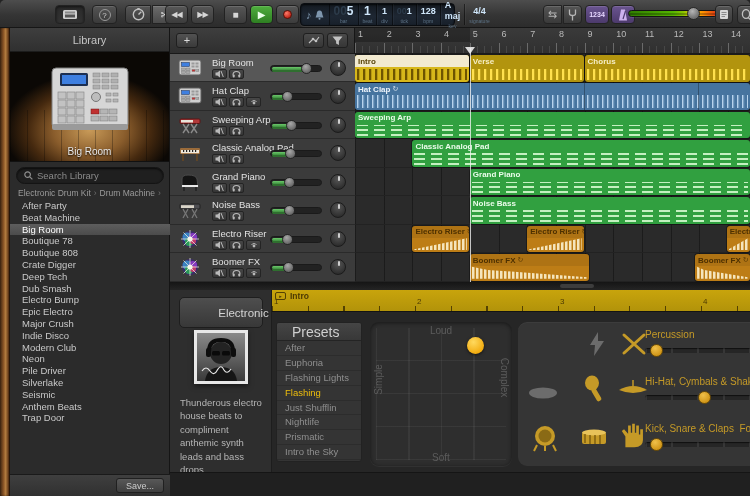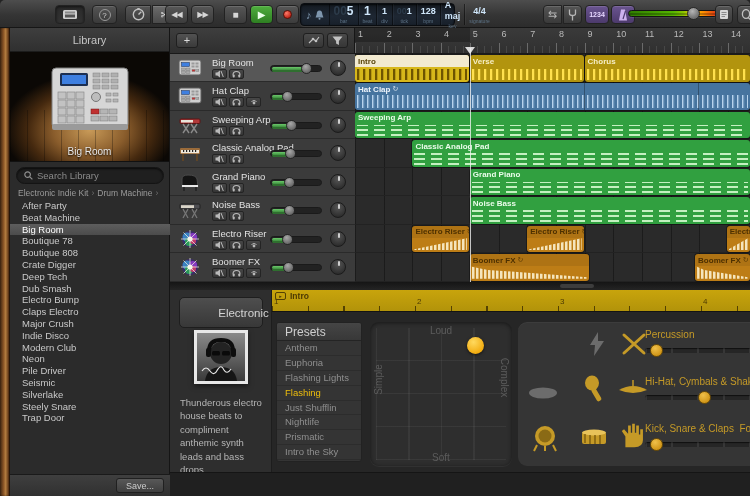--- a/index.html
+++ b/index.html
@@ -166,21 +166,21 @@
     background:repeating-linear-gradient(90deg, rgba(60,45,0,.8) 0 1px, transparent 1px 35.75px); }
   #mini-ruler .rname { position:absolute; left:18px; top:1px; color:#4c3a03; font-size:8.5px; font-weight:bold; }
   #mini-ruler .pbadge { position:absolute; left:3px; top:2px; width:11px; height:8px; border-radius:2px;
     border:1px solid rgba(70,54,3,.9); color:#4c3a03; font-size:5px; line-height:6px; text-align:center; }
   .mini-num { position:absolute; bottom:5px; font-size:8px; color:#4c3a03; }
   #editor-body { position:absolute; left:102px; top:30px; width:478px; height:184px; background:#262626; }
 
   #presets-panel { position:absolute; left:4px; top:10px; width:86px; height:140px; background:#343434;
     border:1px solid #222; border-radius:3px; overflow:hidden; }
   #presets-header { height:18px; background:linear-gradient(#454545,#383838); border-bottom:1px solid #242424;
-    color:#cfcfcf; font-size:12px; display:flex; align-items:center; padding-left:8px; }
+    color:#cfcfcf; font-size:14px; display:flex; align-items:center; padding-left:15px; }
   .preset-item { height:14.9px; line-height:14.9px; padding-left:8px; font-size:9.5px; color:#8f8f8f;
     border-bottom:1px solid rgba(0,0,0,.15); white-space:nowrap; }
   .preset-item.selected { color:#eebe0c; }
 
   #xy-pad { position:absolute; left:98px; top:10px; width:142px; height:144px; border-radius:9px;
     background:#2e2e2e; box-shadow:inset 0 1px 4px rgba(0,0,0,.5), 0 1px 0 rgba(255,255,255,.05); }
   #xy-grid { position:absolute; inset:6px;
     background:repeating-linear-gradient(90deg, rgba(255,255,255,.05) 0 1px, transparent 1px 32.5px),
                repeating-linear-gradient(0deg, rgba(255,255,255,.05) 0 1px, transparent 1px 33px); }
   .xy-lbl { position:absolute; color:#5c5c5c; font-size:10px; }
@@ -379,42 +379,42 @@
       <div class="caption">Big Room</div>
     </div>
     <div id="search">
       <svg width="9" height="9" viewBox="0 0 9 9">
           <circle cx="3.6" cy="3.6" r="2.8" fill="none" stroke="#8f8f8f" stroke-width="1.2"></circle>
           <line x1="5.8" y1="5.8" x2="8.4" y2="8.4" stroke="#8f8f8f" stroke-width="1.2"></line>
         </svg>
       <span>Search Library</span>
     </div>
     <div id="crumbs">
-      <span>Electronic Indie Kit</span><span class="sep">›</span><span>Drum Machine</span><span class="sep">›</span>
+      <span>Electronic Drum Kit</span><span class="sep">›</span><span>Drum Machine</span><span class="sep">›</span>
     </div>
     <div id="lib-list">
 
     <div class="lib-item">After Party</div>
         <div class="lib-item">Beat Machine</div>
         <div class="lib-item selected">Big Room</div>
         <div class="lib-item">Boutique 78</div>
         <div class="lib-item">Boutique 808</div>
         <div class="lib-item">Crate Digger</div>
         <div class="lib-item">Deep Tech</div>
         <div class="lib-item">Dub Smash</div>
         <div class="lib-item">Electro Bump</div>
-        <div class="lib-item">Claps Electro</div>
+        <div class="lib-item">Epic Electro</div>
         <div class="lib-item">Major Crush</div>
         <div class="lib-item">Indie Disco</div>
         <div class="lib-item">Modern Club</div>
         <div class="lib-item">Neon</div>
         <div class="lib-item">Pile Driver</div>
+        <div class="lib-item">Silverlake</div>
         <div class="lib-item">Seismic</div>
-        <div class="lib-item">Silverlake</div>
-        <div class="lib-item">Steely Snare</div>
+        <div class="lib-item">Anthem Beats</div>
         <div class="lib-item">Trap Door</div>
       </div>
     <div id="lib-savebar">
       <div id="save-btn">Save...</div>
     </div>
   </div>
 
   <div id="theader">
     <div id="theader-bar">
       <div id="add-track">+</div>
@@ -951,21 +951,21 @@
           <span class="mini-num" style="left: 288px;">3</span>
           <span class="mini-num" style="left: 431px;">4</span>
         </div>
     </div>
 
     <div id="editor-body">
       <div id="presets-panel">
         <div id="presets-header">Presets</div>
         <div id="preset-list">
 
-        <div class="preset-item">Anthem</div>
+        <div class="preset-item">After</div>
             <div class="preset-item">Euphoria</div>
             <div class="preset-item">Flashing Lights</div>
             <div class="preset-item selected">Flashing</div>
             <div class="preset-item">Just Shufflin</div>
             <div class="preset-item">Nightlife</div>
             <div class="preset-item">Prismatic</div>
             <div class="preset-item">Intro the Sky</div>
           </div>
       </div>
 

